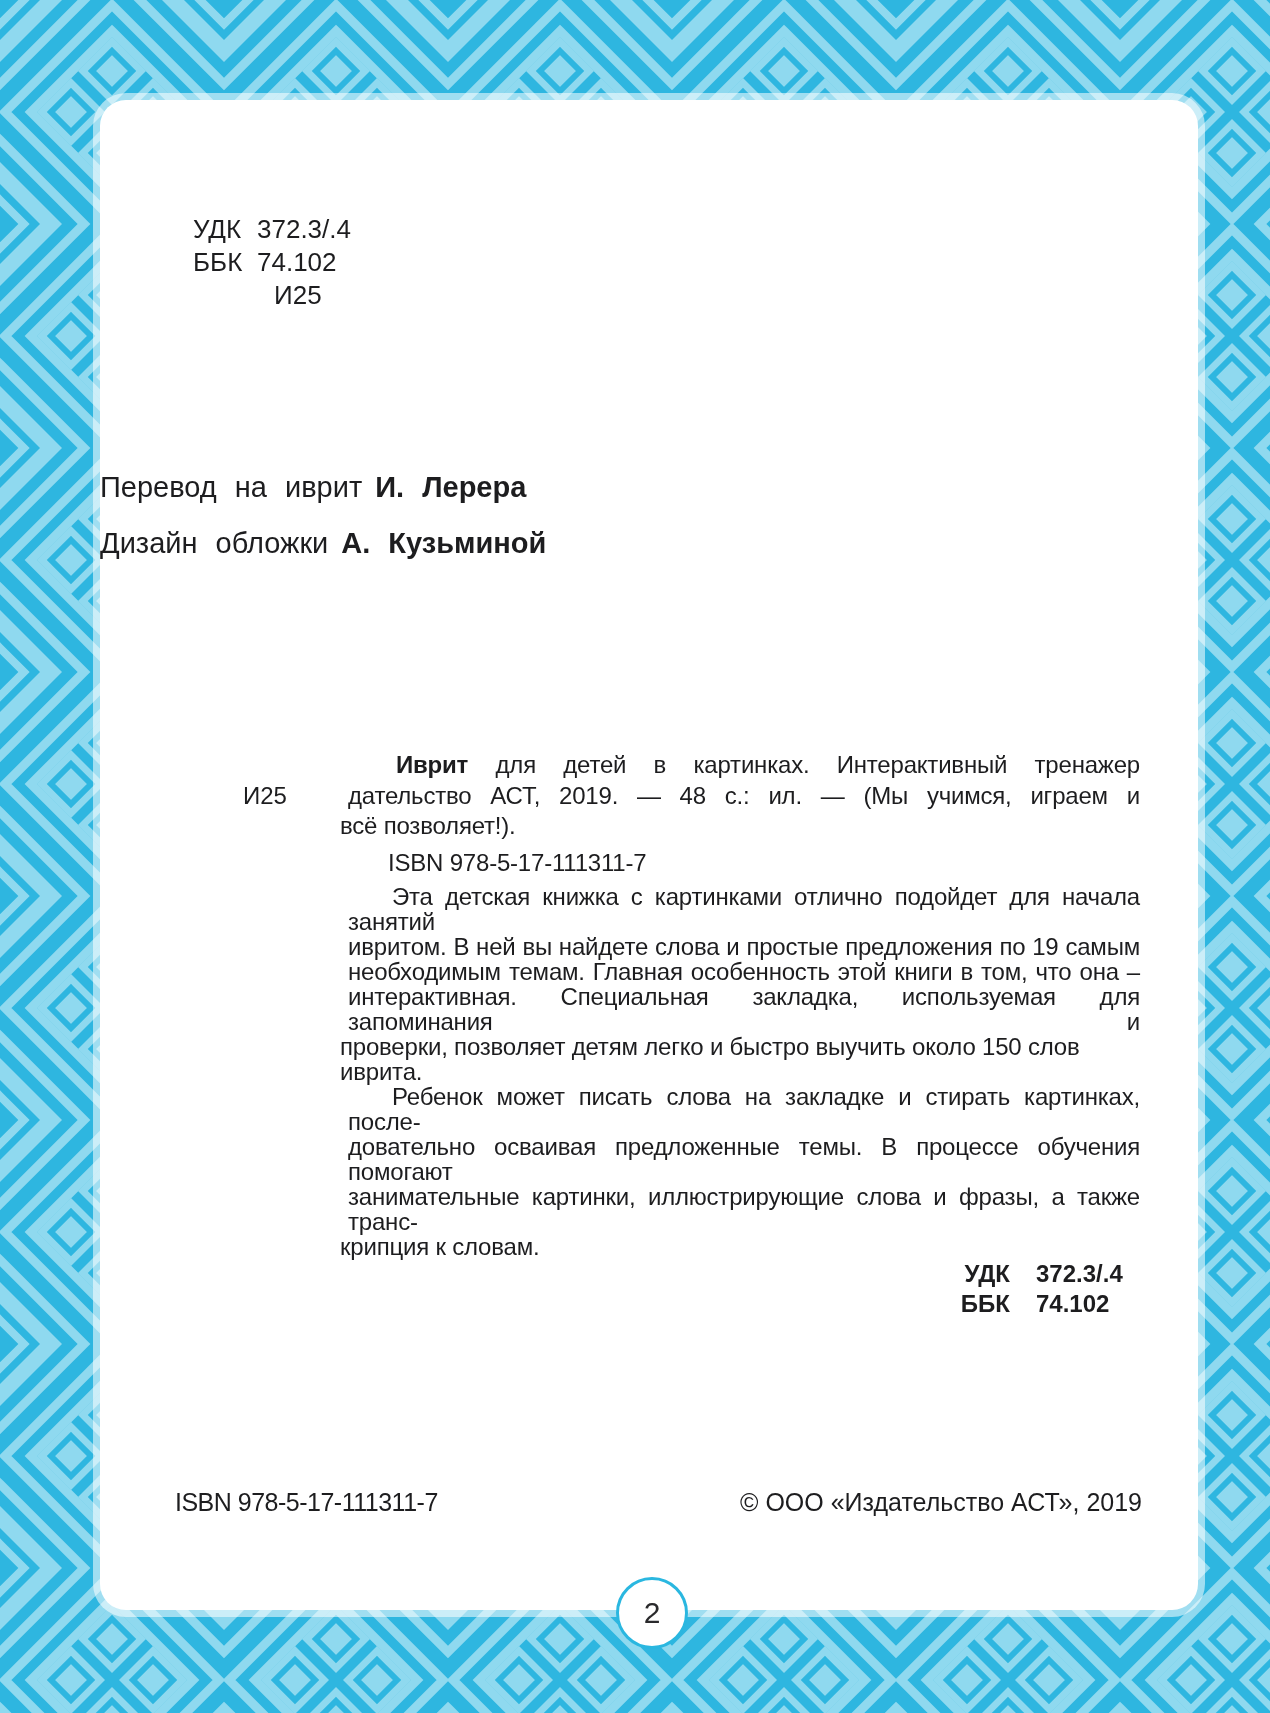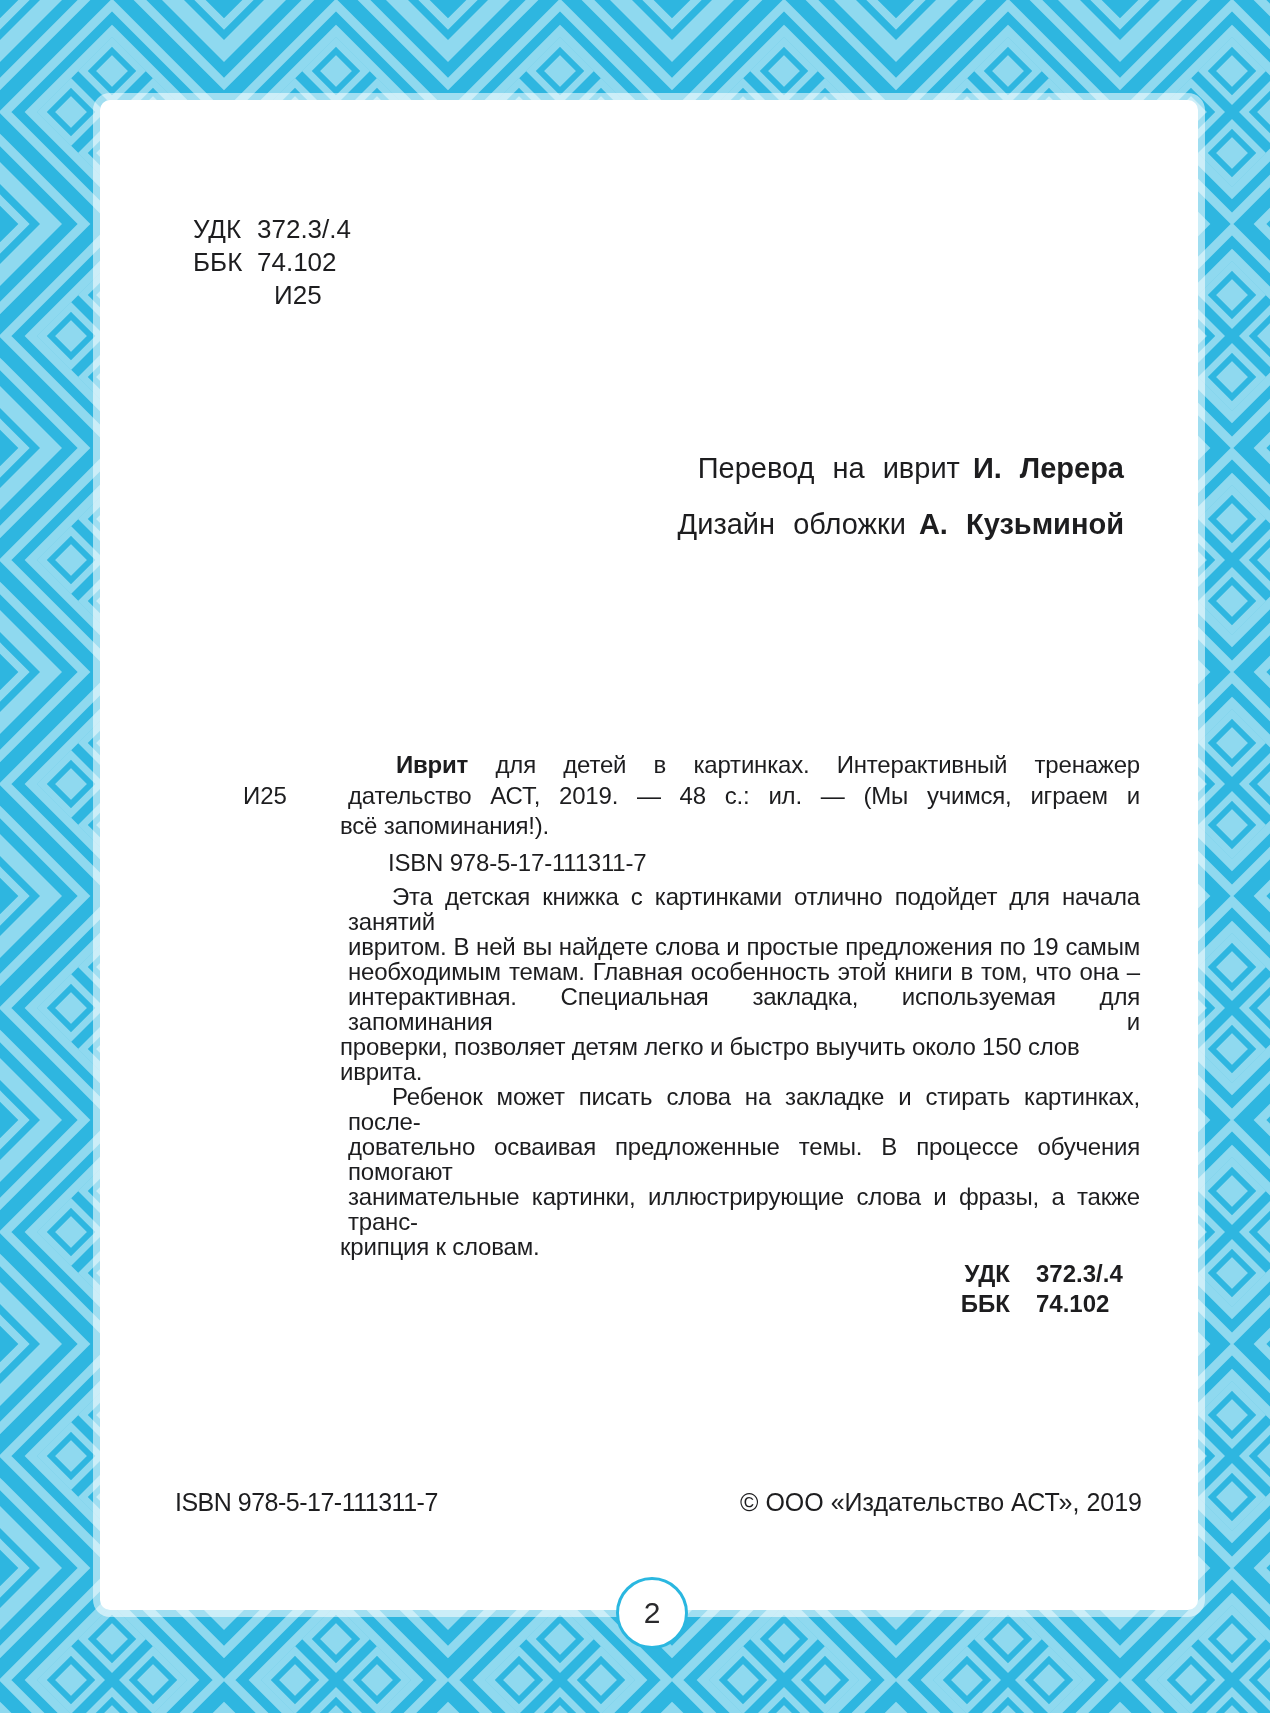--- a/index.html
+++ b/index.html
@@ -4,30 +4,30 @@
 <style>
   html,body { margin:0; padding:0; }
   body {
     width:1270px; height:1713px; position:relative; overflow:hidden;
     font-family:"Liberation Sans","DejaVu Sans",sans-serif;
     color:#1d1d1f; background:#2eb6e0;
   }
   .bg { position:absolute; left:0; top:0; width:1270px; height:1713px; z-index:0; }
   .card {
     position:absolute; left:100px; top:100px; width:1098px; height:1510px;
-    background:#ffffff; border-radius:10px; z-index:1;
+    background:#ffffff; border-radius:26px; z-index:1;
     box-shadow:0 0 0 7px rgba(255,255,255,0.55);
   }
   
   .class-top { position:absolute; left:93px; top:113px; font-size:26px; line-height:33px; }
   .class-row { white-space:nowrap; }
   .cl-label { display:inline-block; min-width:64px; }
   .cl-sign { display:inline-block; margin-left:81px; }
   
-  .credits { position:absolute; left:0; right:74px; top:352px; text-align:right;
+  .credits { position:absolute; left:0; right:74px; top:371px; text-align:left;
              font-size:29px; word-spacing:10px; }
   .credits .row2 { margin-top:23px; }
   .credits .nm { font-weight:bold; margin-left:13px; }
   
   .catalog { position:absolute; left:240px; top:650px; width:800px; }
   .record { font-size:24px; line-height:30.5px; letter-spacing:-0.2px; }
   .record .first { text-indent:48px; }
   .jl { text-align:justify; text-align-last:justify;margin-left:8px; }
   .b { font-weight:bold; }
   .sign25 { position:absolute; left:-97px; top:32px; font-size:24px; }
@@ -110,21 +110,21 @@
   </div>
 
   <div class="catalog">
     <span class="sign25">И25</span>
 
     <div class="record">
       <div class="first jl">
         <span class="b">Иврит</span><span> для детей в картинках. Интерактивный тренажер</span>
       </div>
       <div class="jl">дательство АСТ, 2019. — 48 с.: ил. — (Мы учимся, играем и</div>
-      <div>всё запоминания!).</div>
+      <div>всё позволяет!).</div>
     </div>
 
     <div class="isbn-mid">ISBN 978-5-17-111311-7</div>
 
     <div class="annotation">
       <div class="first jl">Эта детская книжка с картинками отлично подойдет для начала занятий</div>
       <div class="jl">ивритом. В ней вы найдете слова и простые предложения по 19 самым</div>
       <div class="jl">необходимым темам. Главная особенность этой книги в том, что она –</div>
       <div class="jl">интерактивная. Специальная закладка, используемая для запоминания и</div>
       <div>проверки, позволяет детям легко и быстро выучить около 150 слов иврита.</div>

